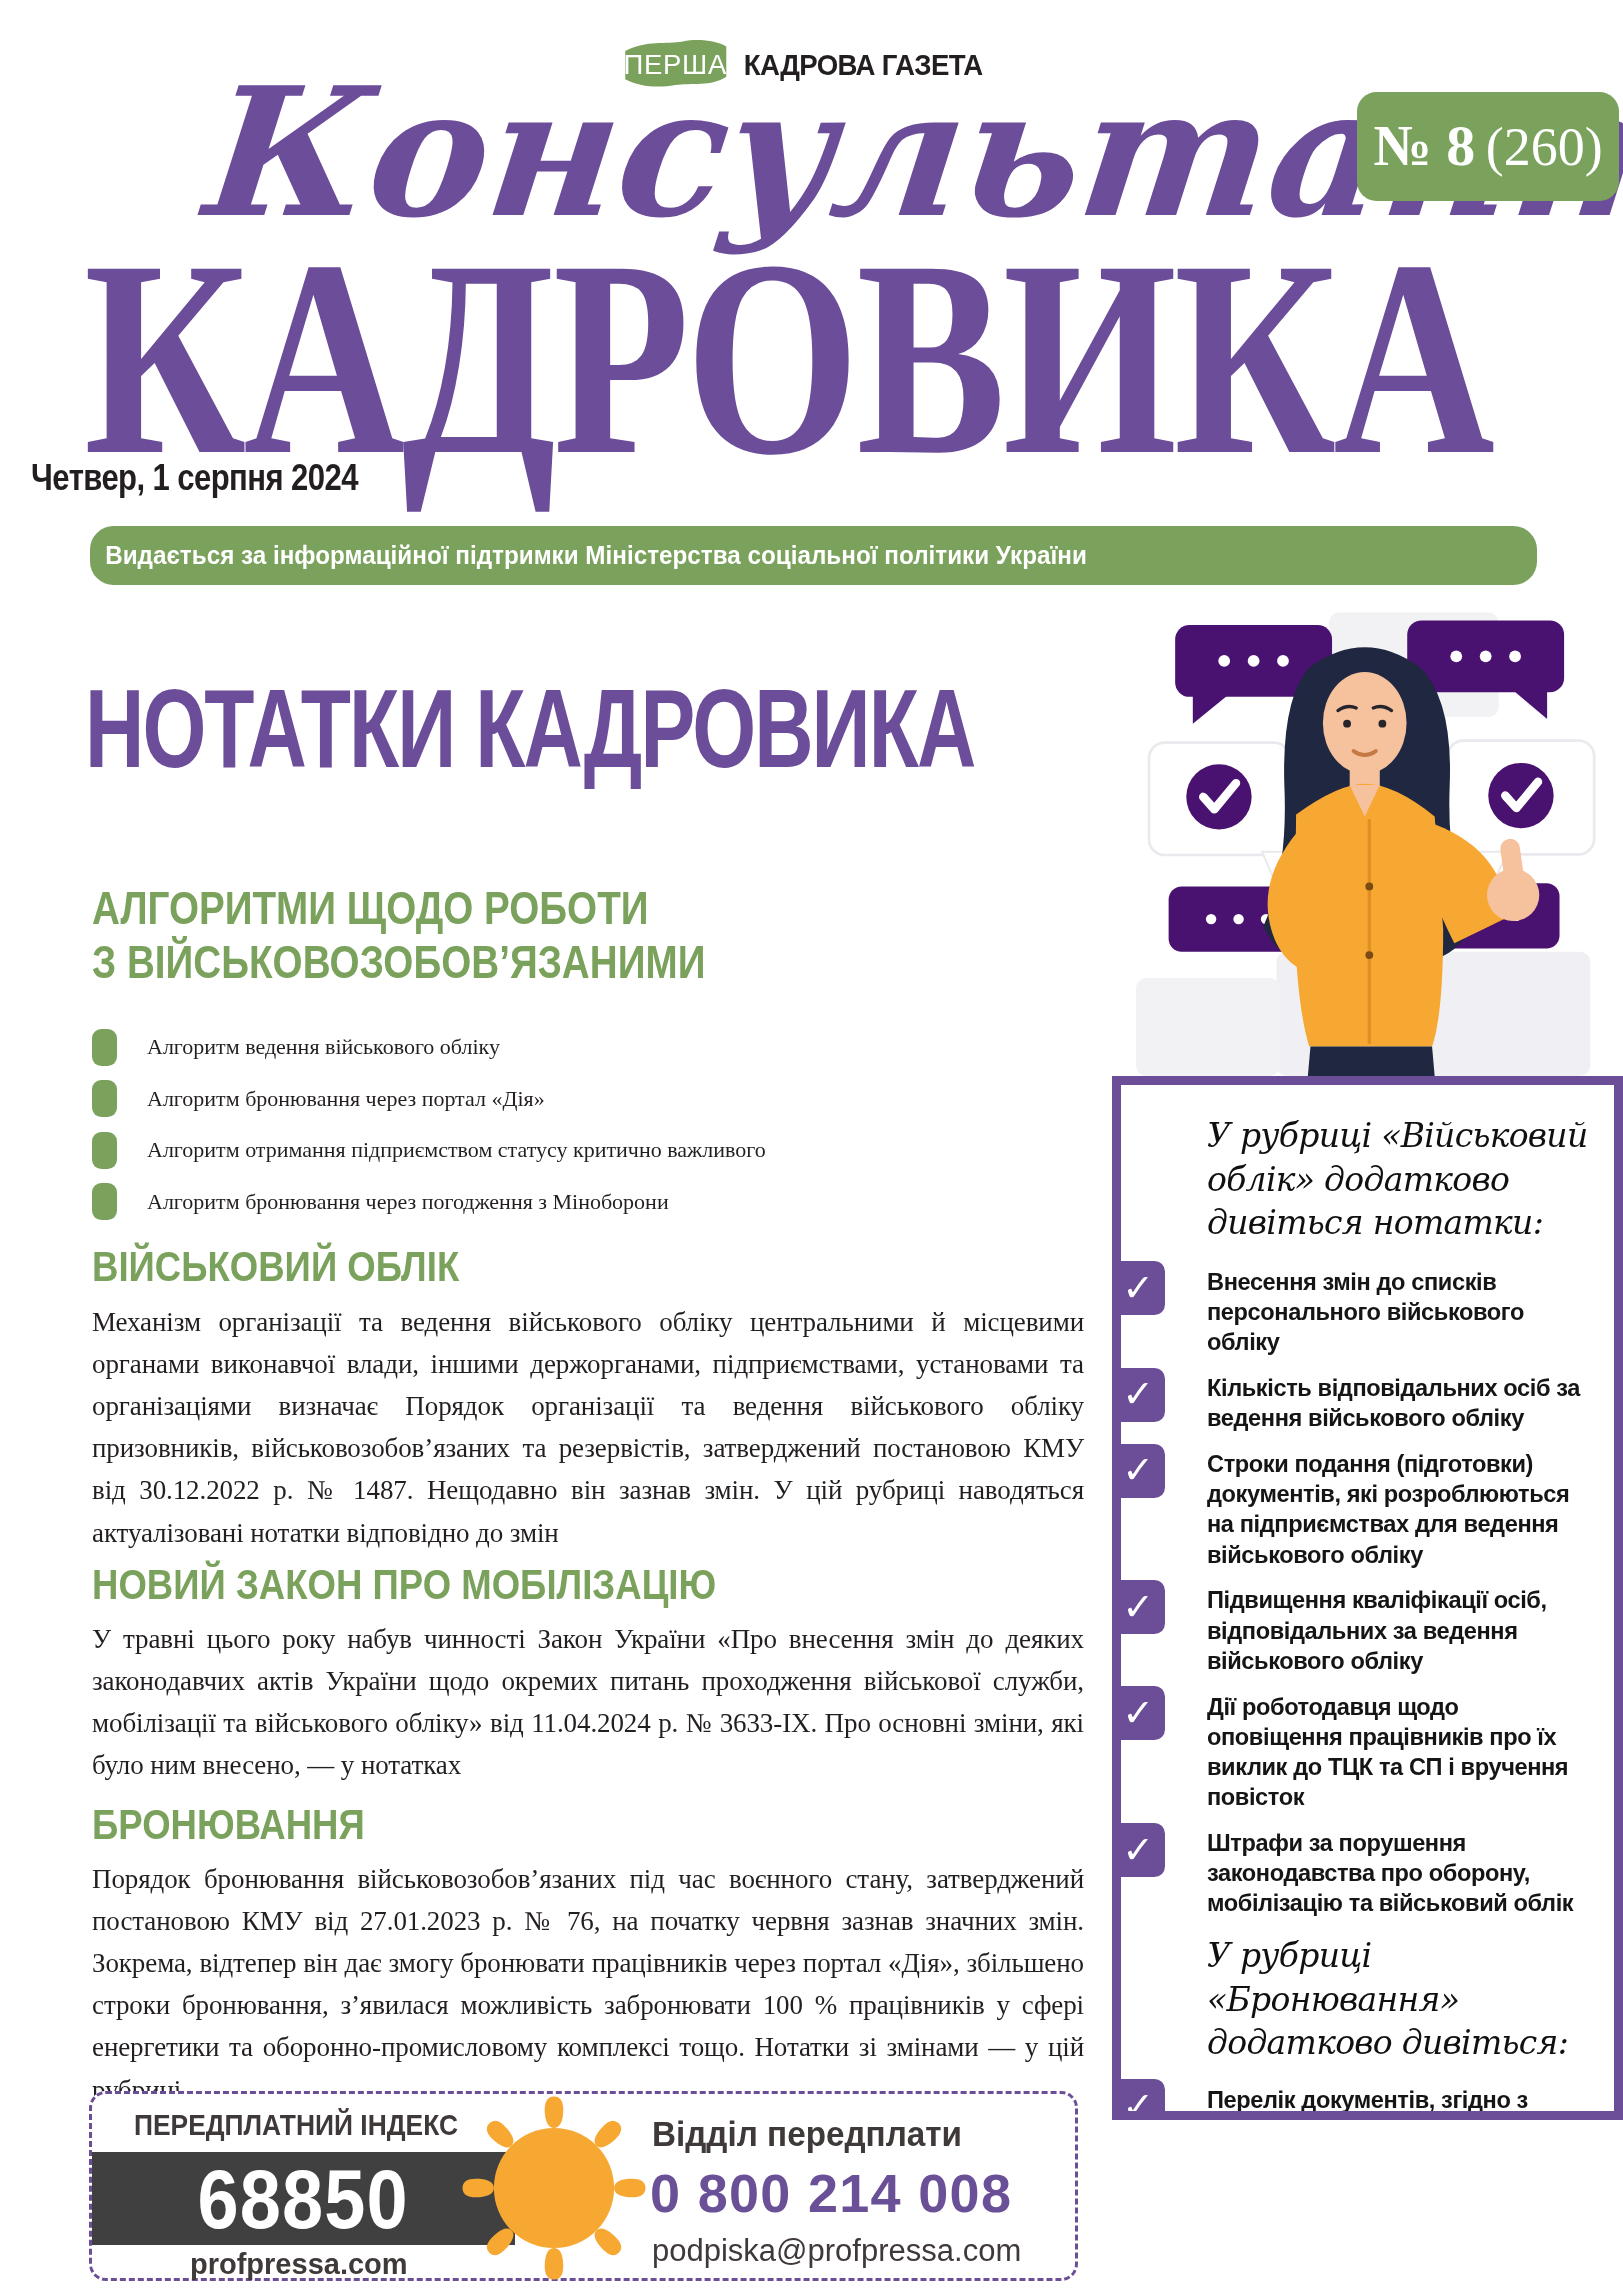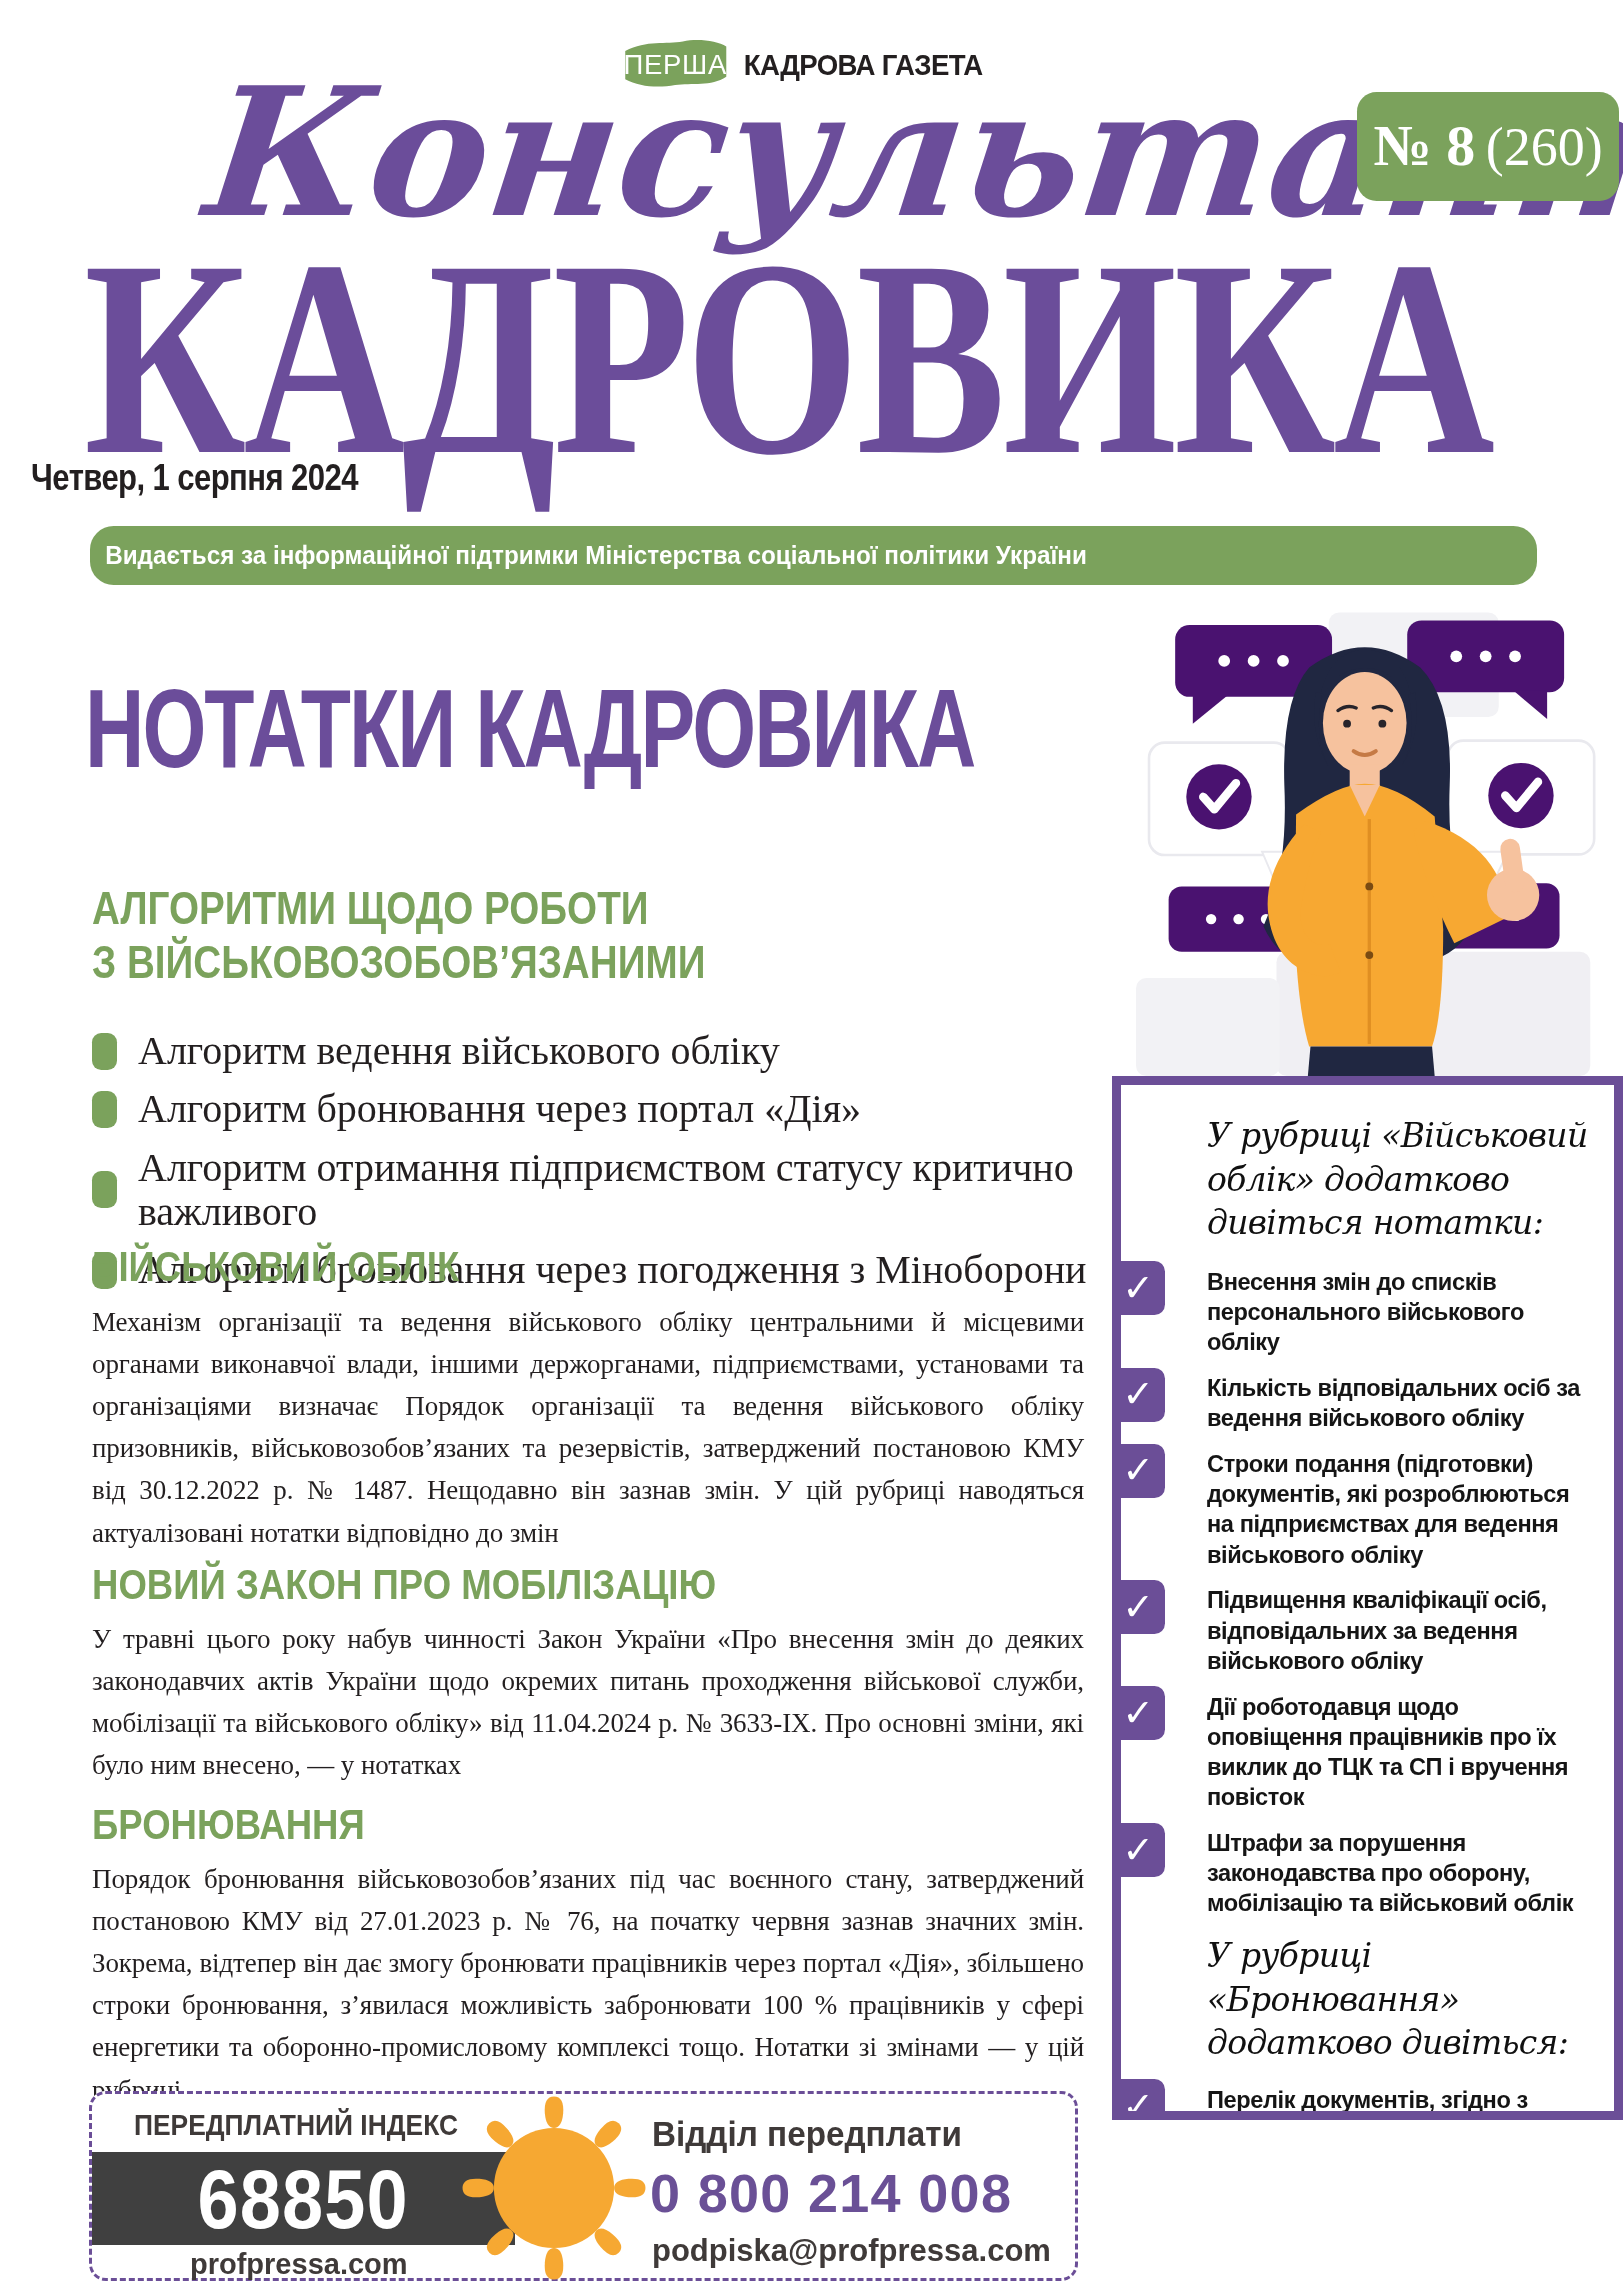--- a/index.html
+++ b/index.html
@@ -31,22 +31,22 @@
   .support-banner{position:absolute;left:90px;top:526px;width:1447px;height:59px;background:#7ba25c;
                   border-radius:23.6px;display:flex;align-items:center;justify-content:flex-start;}
   .support-banner span{color:#fff;font-weight:bold;font-size:25px;transform:scaleX(.97);white-space:nowrap;}
 
   
   .notes-title{position:absolute;left:85px;top:674px;font-weight:bold;font-size:111px;line-height:1;
                color:#6b4d9a;transform:scaleX(.74);transform-origin:left top;letter-spacing:-2.6px;white-space:nowrap;}
   .algo-heading{position:absolute;left:92px;top:882px;color:#7ba25c;font-weight:bold;font-size:46px;
                 line-height:1.17;transform:scaleX(.84);transform-origin:left top;white-space:nowrap;}
   .algo-list{position:absolute;left:92px;top:1029px;width:1001px;}
-  .algo-item{display:flex;align-items:center;gap:21px;margin-bottom:14.4px;
-             font-family:"Liberation Serif",serif;font-size:40px;line-height:1.1;}
+  .algo-item{display:flex;align-items:center;gap:30px;margin-bottom:14.4px;
+             font-family:"Liberation Serif",serif;font-size:22px;line-height:1.1;}
   .algo-bullet{flex:0 0 auto;width:25px;height:37px;background:#7ba25c;border-radius:9.2px;}
   .sec-heading{position:absolute;left:92px;color:#7ba25c;font-weight:bold;font-size:43px;line-height:1;
                transform:scaleX(.85);transform-origin:left top;white-space:nowrap;}
   .sec-body{position:absolute;left:92px;width:992px;font-family:"Liberation Serif",serif;
             font-size:27px;line-height:1.56;text-align:justify;letter-spacing:-0.1px;}
   .h1{top:1245px;} .b1{top:1301px;}
   .h2{top:1563px;} .b2{top:1618px;}
   .h3{top:1803px;} .b3{top:1858px;}
 
   
@@ -56,21 +56,21 @@
                    transform:scaleX(.88);transform-origin:left top;white-space:nowrap;}
   .sub-band{position:absolute;left:0;top:58px;width:423px;height:93px;background:#404040;
             display:flex;align-items:center;justify-content:center;}
   .sub-number{color:#fff;font-size:84px;font-weight:bold;line-height:1;transform:scaleX(.88);letter-spacing:1.3px;}
   .sub-site{position:absolute;left:98px;top:154px;font-size:29px;font-weight:bold;color:#3f3a39;}
   .sun-wrap{position:absolute;left:364px;top:-3.9px;width:196px;height:196px;}
   .sub-dept-label{position:absolute;left:560px;top:19.6px;font-size:35px;font-weight:bold;color:#3f3a39;
                   transform:scaleX(.95);transform-origin:left top;white-space:nowrap;}
   .sub-phone{position:absolute;left:558px;top:68px;font-size:54px;font-weight:bold;color:#6a5096;
              letter-spacing:1.3px;white-space:nowrap;}
-  .sub-email{position:absolute;left:560px;top:139px;font-size:31px;font-weight:bold;color:#3f3a39;white-space:nowrap;}
+  .sub-email{position:absolute;left:560px;top:139px;font-size:31px;font-weight:normal;color:#3f3a39;white-space:nowrap;}
 
   
   .illustration{position:absolute;left:1113px;top:589px;width:510px;height:487px;}
   .side-box{position:absolute;left:1112px;top:1076px;width:511px;height:1044px;box-sizing:border-box;
             border:9.2px solid #6b4e97;background:#fff;padding:29px 18.3px 15.7px 86px;overflow:hidden;}
   .side-script{font-family:"DejaVu Serif",serif;font-style:italic;font-size:33px;line-height:1.32;
                color:#101010;margin-bottom:22px;letter-spacing:-0.7px;}
   .side-script.second{margin-top:6.5px;margin-bottom:19.6px;}
   .side-item{position:relative;font-weight:bold;font-size:23.6px;line-height:1.28;margin-bottom:15.7px;
              letter-spacing:-0.4px;color:#151515;}

